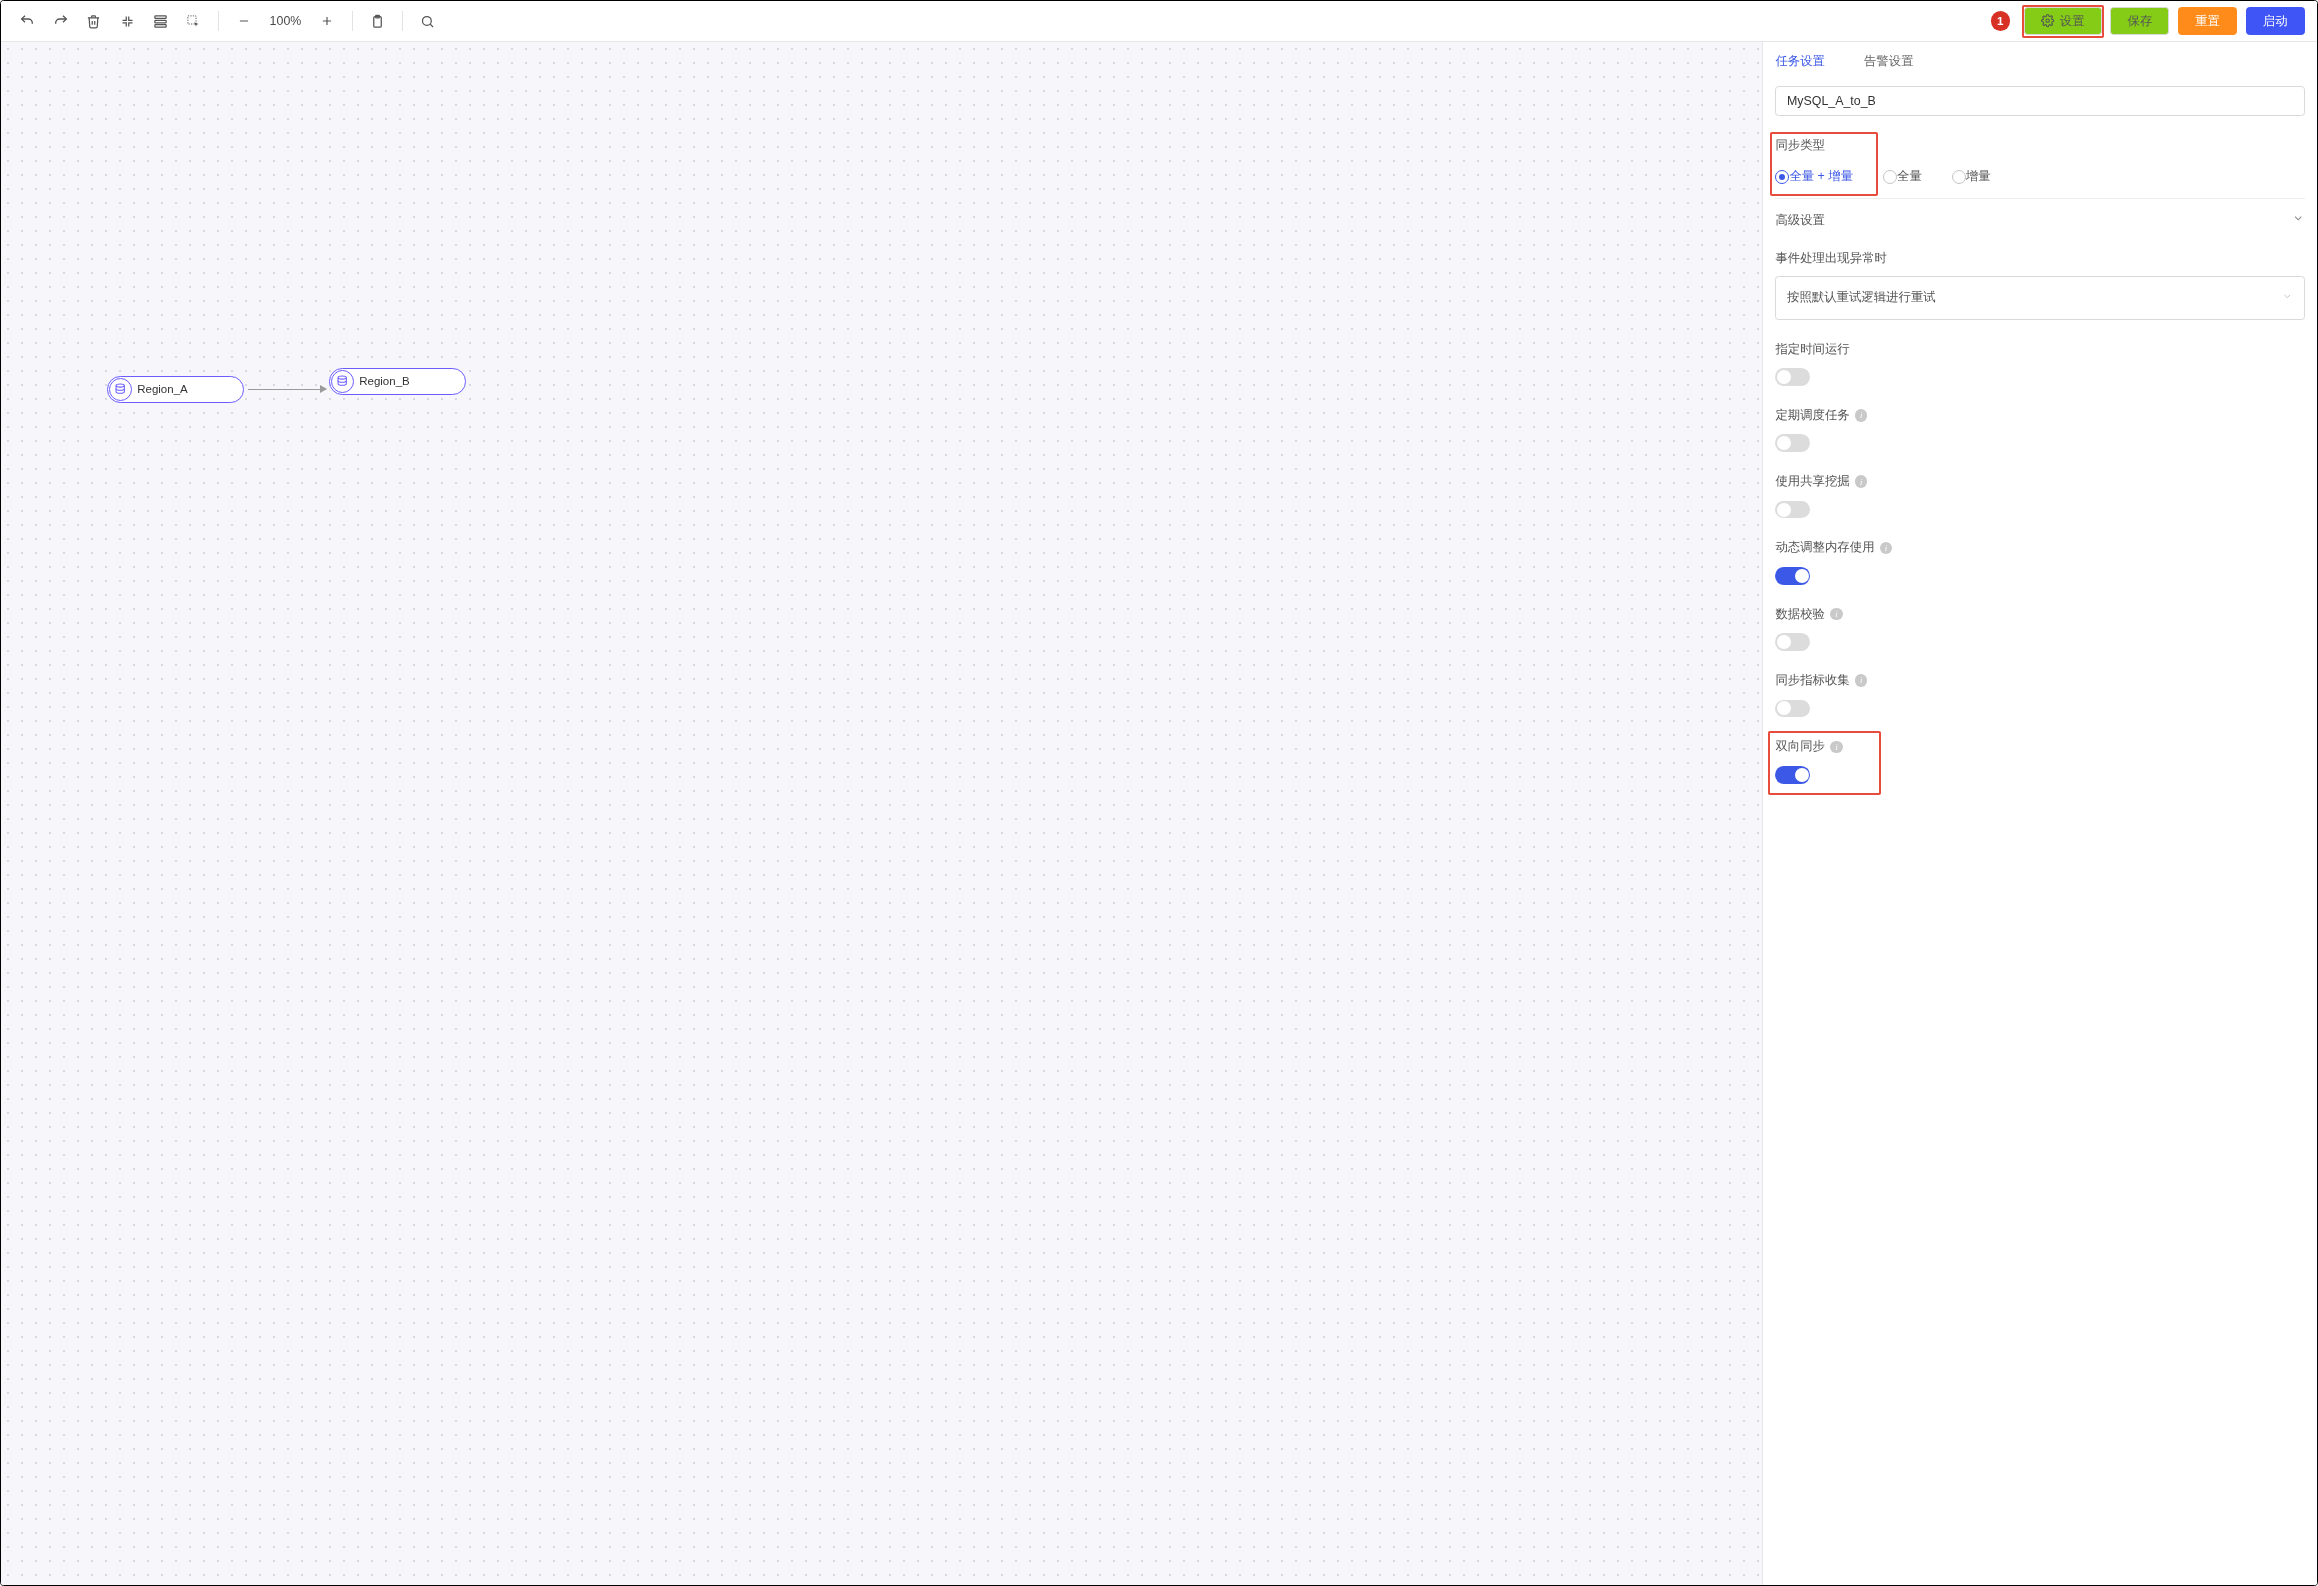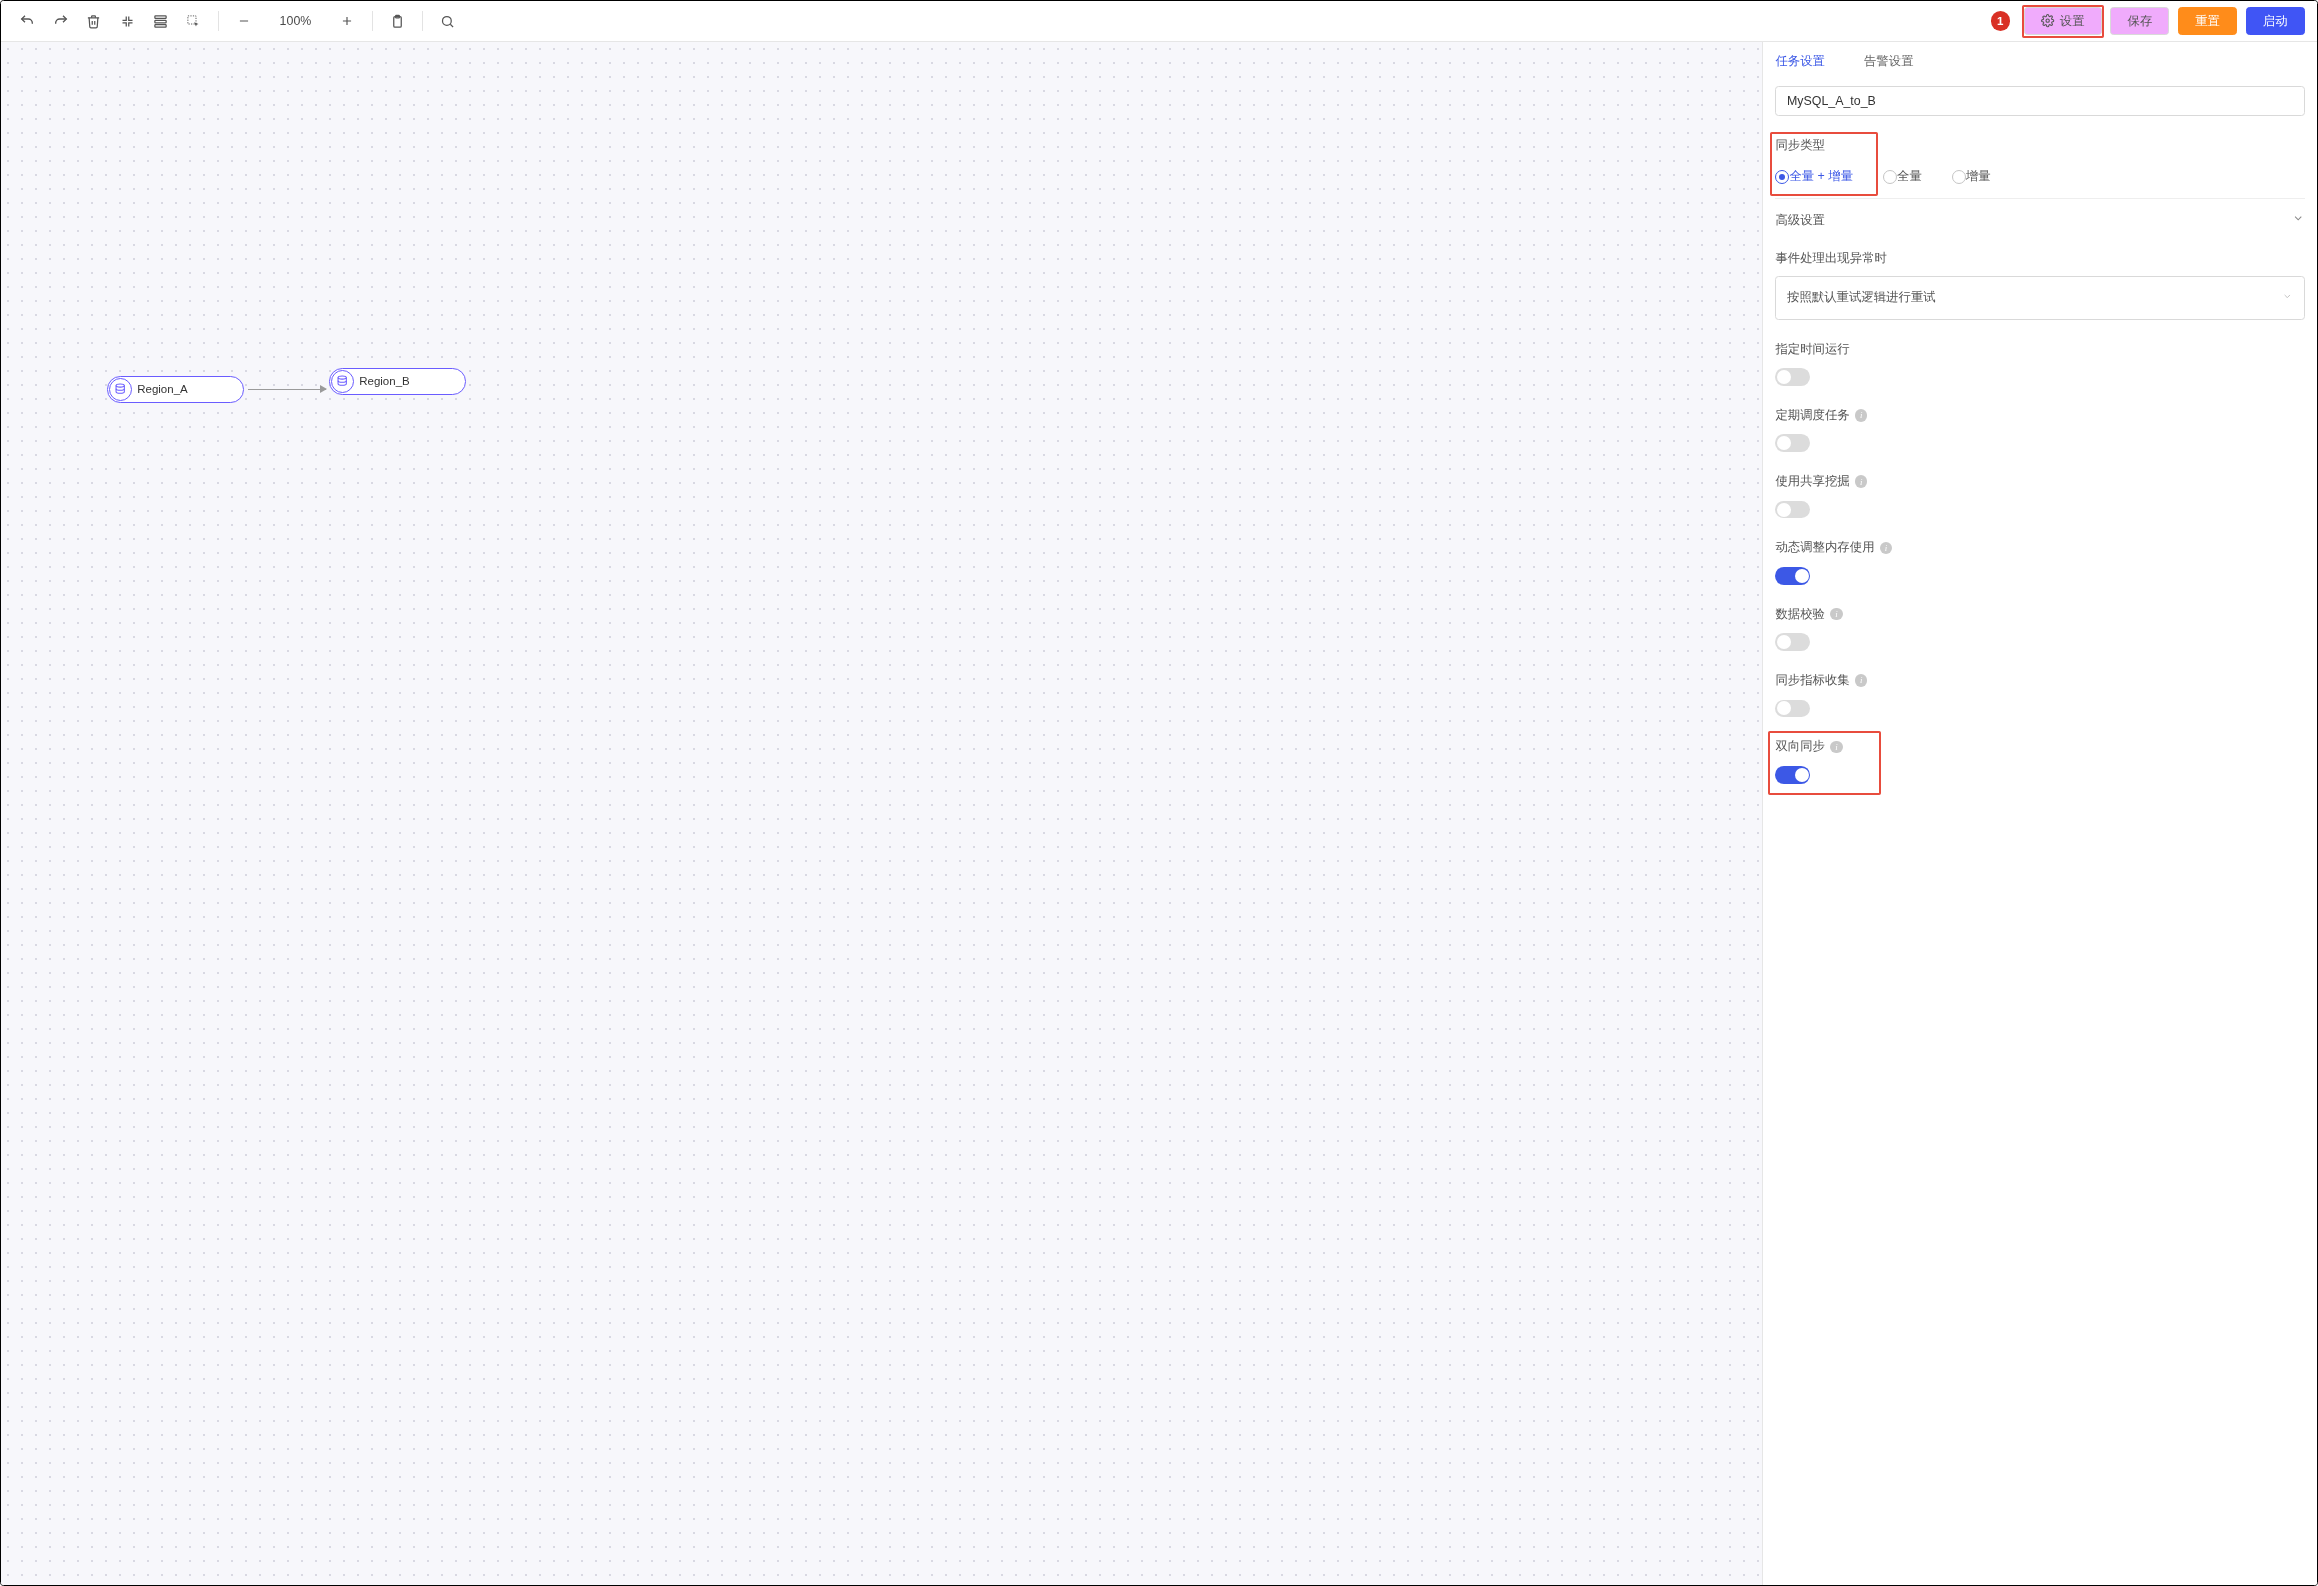--- a/index.html
+++ b/index.html
@@ -31,36 +31,36 @@
     .tb-btn {
       width: 28px; height: 28px;
       display: flex; align-items: center; justify-content: center;
       color: #555; cursor: pointer; border-radius: 3.5px;
     }
     .tb-sep {
       width: 0.9px; height: 19.5px;
       background: #e3e3e3;
       margin: 0 5.3px;
     }
-    .zoom-group { display: flex; align-items: center; gap: 16px; }
+    .zoom-group { display: flex; align-items: center; gap: 6px; }
     .zoom-label { min-width: 43px; text-align: center; color: #4a4a4a; font-size: 12.4px; }
     .toolbar-spacer { flex: 1; }
     .callout {
       width: 19.5px; height: 19.5px; border-radius: 50%;
       background: #d93025; color: #fff;
       display: flex; align-items: center; justify-content: center;
       font-size: 11.5px; font-weight: 600;
       margin-right: 5.3px;
       flex-shrink: 0;
     }
     .action-btns { display: flex; align-items: center; gap: 8.9px; }
     .btn {
       height: 28px; padding: 0 16px;
       border-radius: 3.5px; border: 0.9px solid #d9d9d9;
-      background: #f0abfc; color: #555; font-size: 12.4px;
+      background: #84cc16; color: #555; font-size: 12.4px;
       display: inline-flex; align-items: center; justify-content: center;
       cursor: pointer; gap: 5.3px;
     }
     .btn-settings { position: relative; }
     .btn-settings svg { width: 13.3px; height: 13.3px; }
     .btn-warning { background: #ff8c1a; border-color: #ff8c1a; color: #fff; }
     .btn-primary { background: #4055f5; border-color: #4055f5; color: #fff; font-family: Liberation Mono, monospace; }
     
     .annot-box {
       position: absolute;

